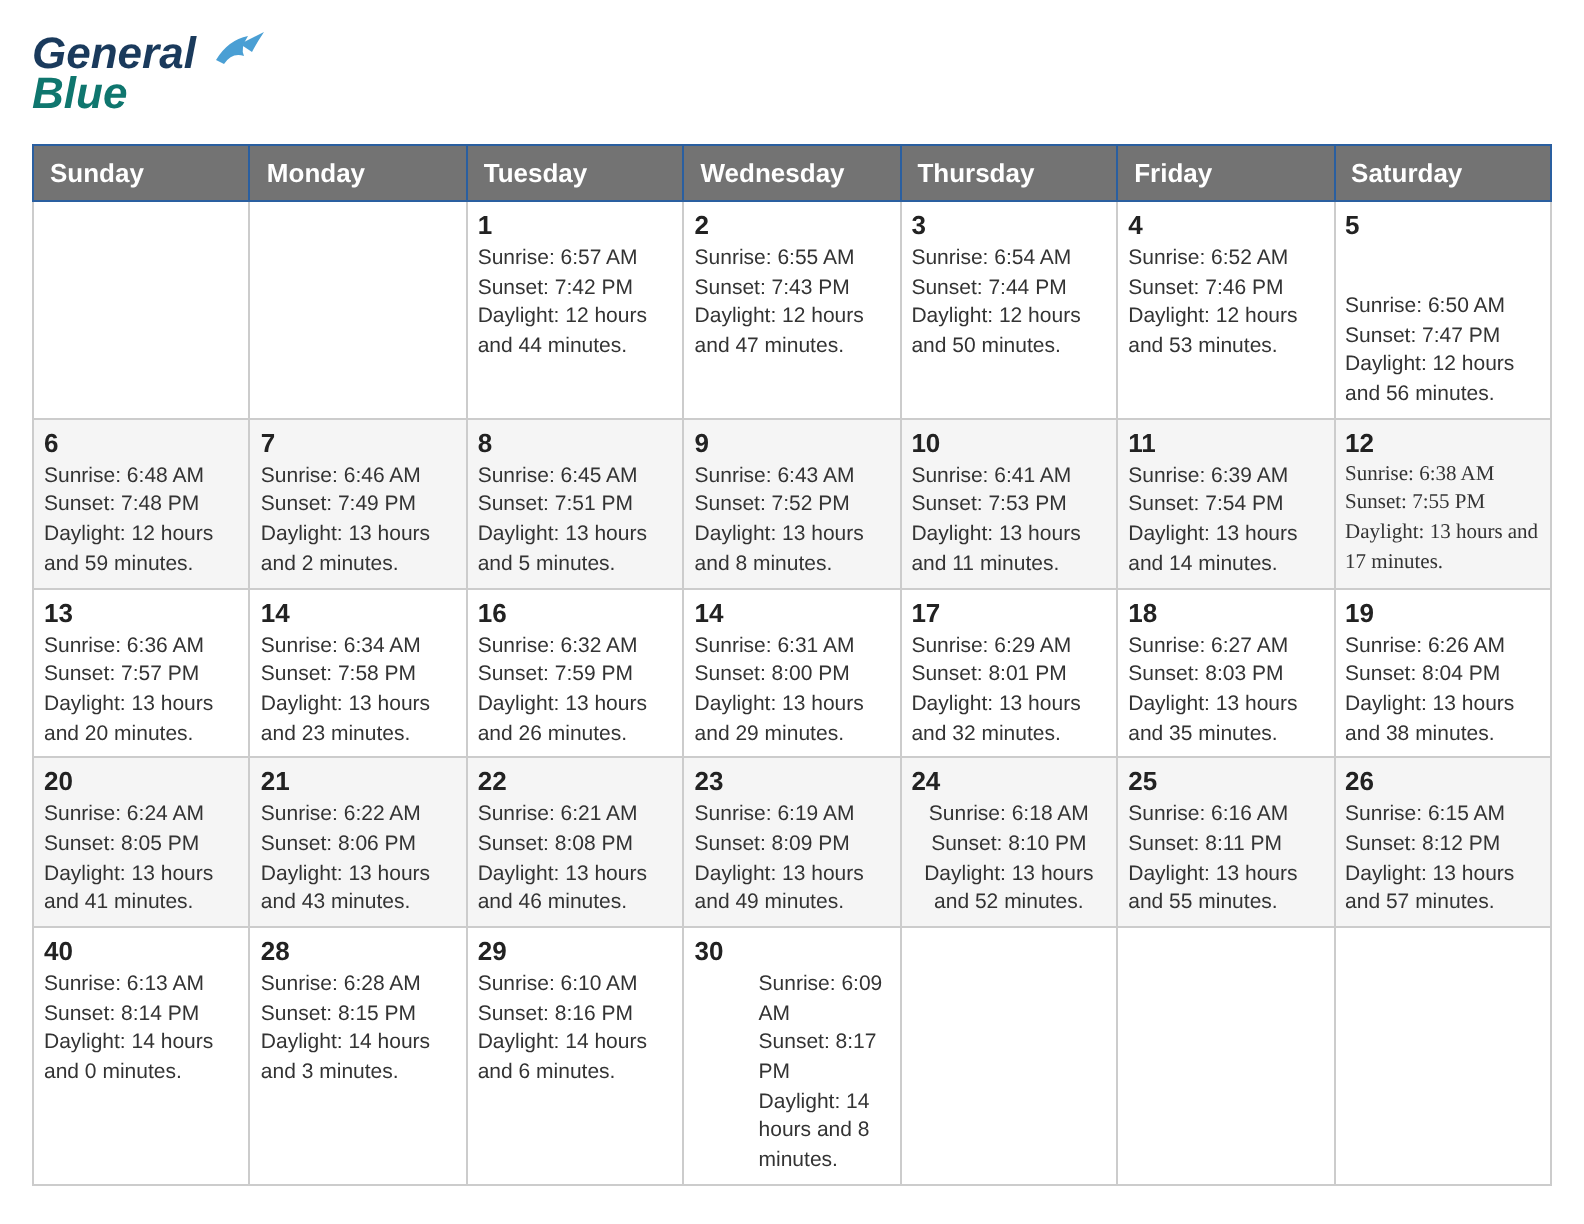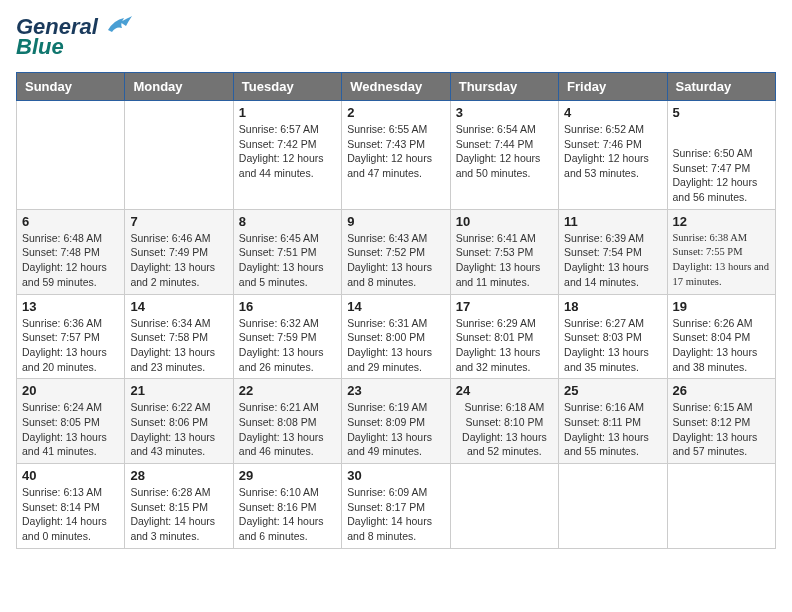--- a/index.html
+++ b/index.html
@@ -302,21 +302,21 @@
 Daylight: 14 hours and 3 minutes.</div>
         </td>
         <td>
           <div class="cell-day">29</div>
           <div class="cell-info" style="white-space: pre-line;">Sunrise: 6:10 AM
 Sunset: 8:16 PM
 Daylight: 14 hours and 6 minutes.</div>
         </td>
         <td>
           <div class="cell-day">30</div>
-          <div class="cell-info" style="white-space: pre-line;">Sunrise: 6:09 AM
+          <div class="cell-info" style="white-space: pre-line; margin-left: 32px;">Sunrise: 6:09 AM
 Sunset: 8:17 PM
 Daylight: 14 hours and 8 minutes.</div>
         </td>
         <td class="empty-cell"></td>
         <td class="empty-cell"></td>
         <td class="empty-cell"></td>
       </tr>
     </tbody>
 </table>
 

